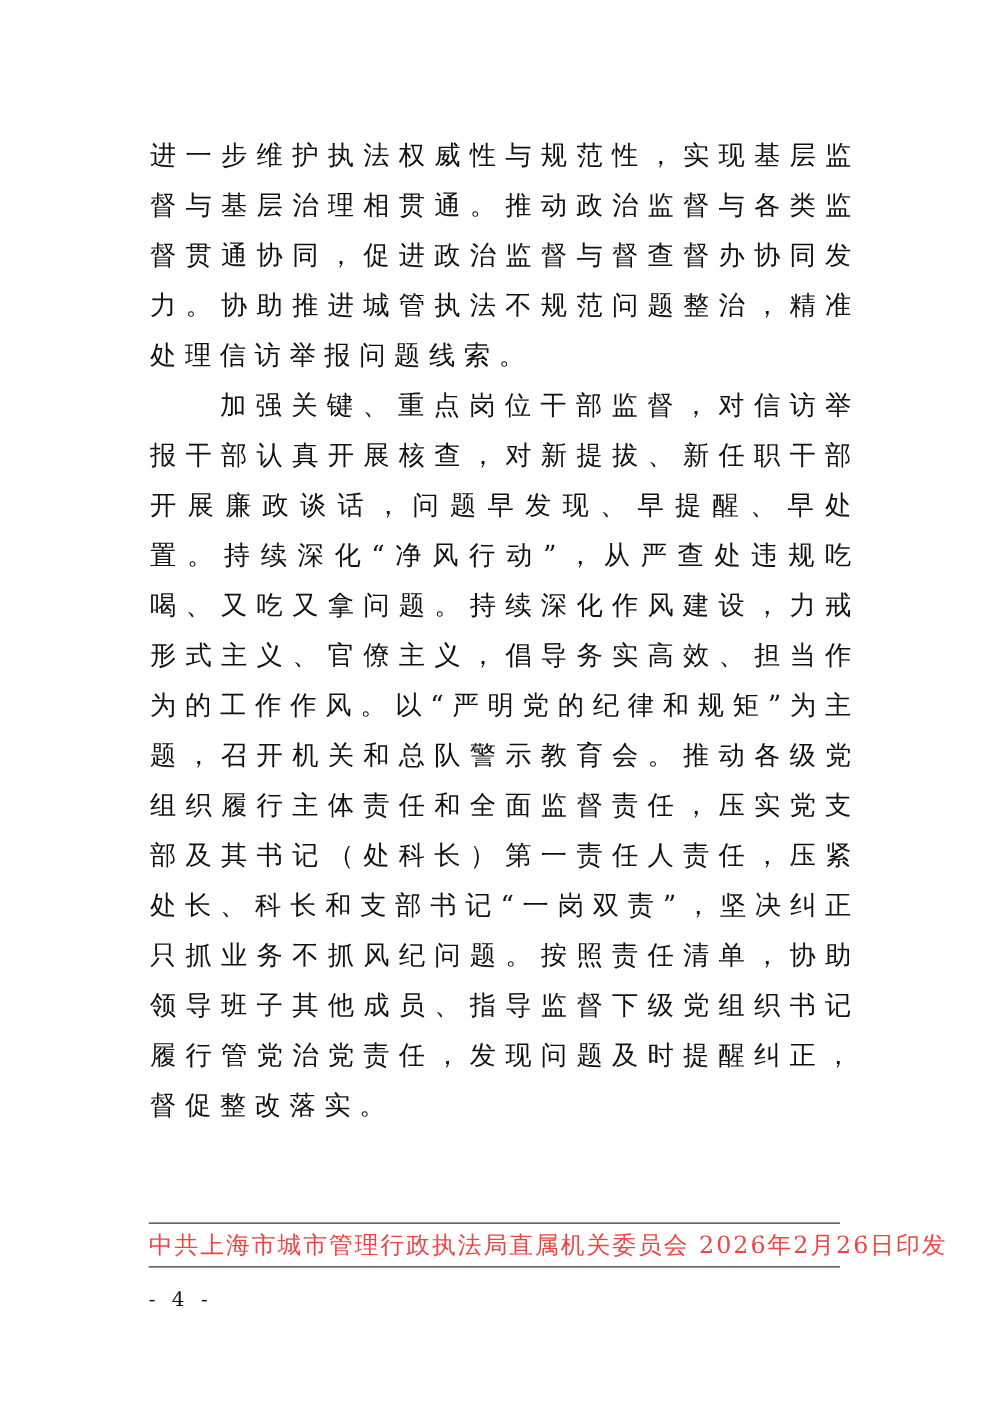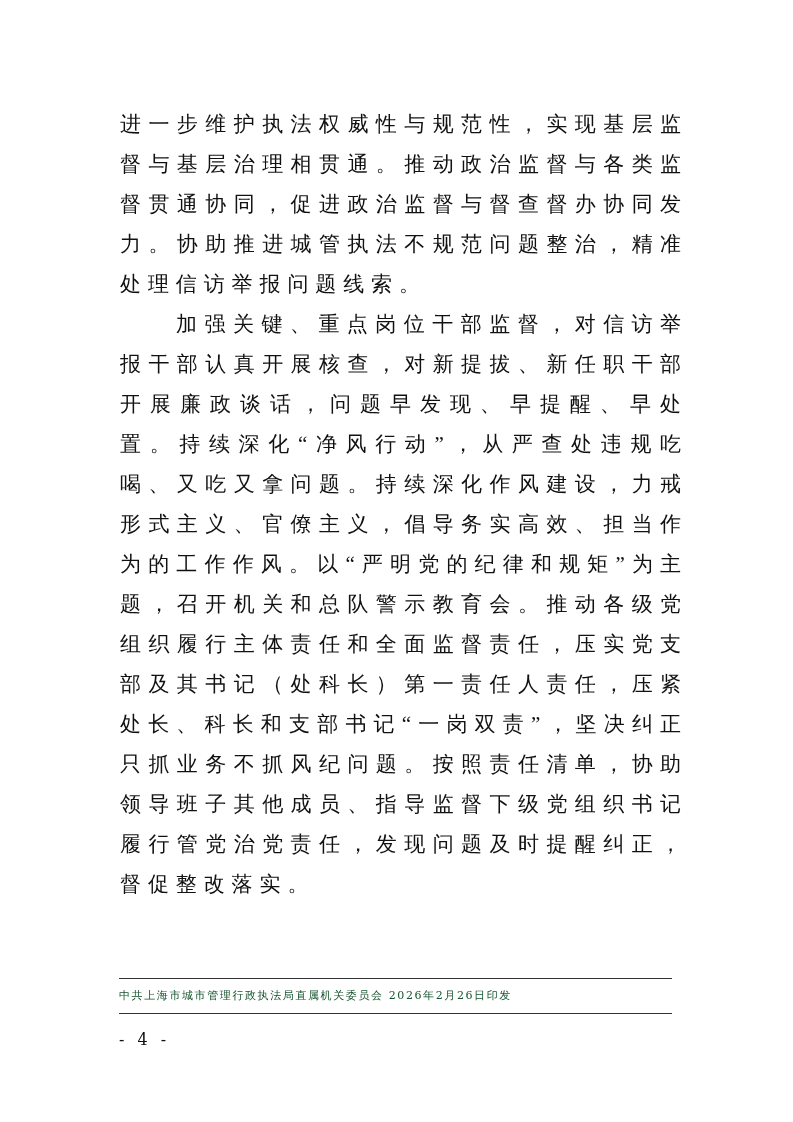--- a/index.html
+++ b/index.html
@@ -32,21 +32,20 @@
     margin: 0;
     font-size: 21px;
     line-height: 40px;
     letter-spacing: 6.9px;
     text-align: justify;
     text-align-last: left;
     word-break: break-all;
   }
   .para.indent {
     text-indent: 56px;
-    font-family: Liberation Serif, serif;
   }
   .heading {
     margin: 0;
     font-family: "DejaVu Sans", "Liberation Sans", sans-serif;
     font-weight: bold;
     font-size: 21px;
     line-height: 40px;
     letter-spacing: 6.2px;
     text-indent: 48px;
     text-align: justify;
@@ -60,24 +59,25 @@
     width: 553px;
   }
   .footer-rule {
     height: 0;
     border-top: 1.5px solid #333333;
     width: 100%;
   }
   .footer-text {
     height: 34px;
     line-height: 34px;
-    font-size: 11px;
+    font-size: 19px;
     letter-spacing: 1.6px;
     white-space: nowrap;
-    color: #14532d;
+    color: #ef4444;
+    text-align: right;
   }
   .page-number {
     position: absolute;
     left: 119px;
     top: 1030px;
     font-size: 16px;
     letter-spacing: 4px;
     white-space: pre;
     font-family: "DejaVu Serif", "Liberation Serif", serif;
   }

